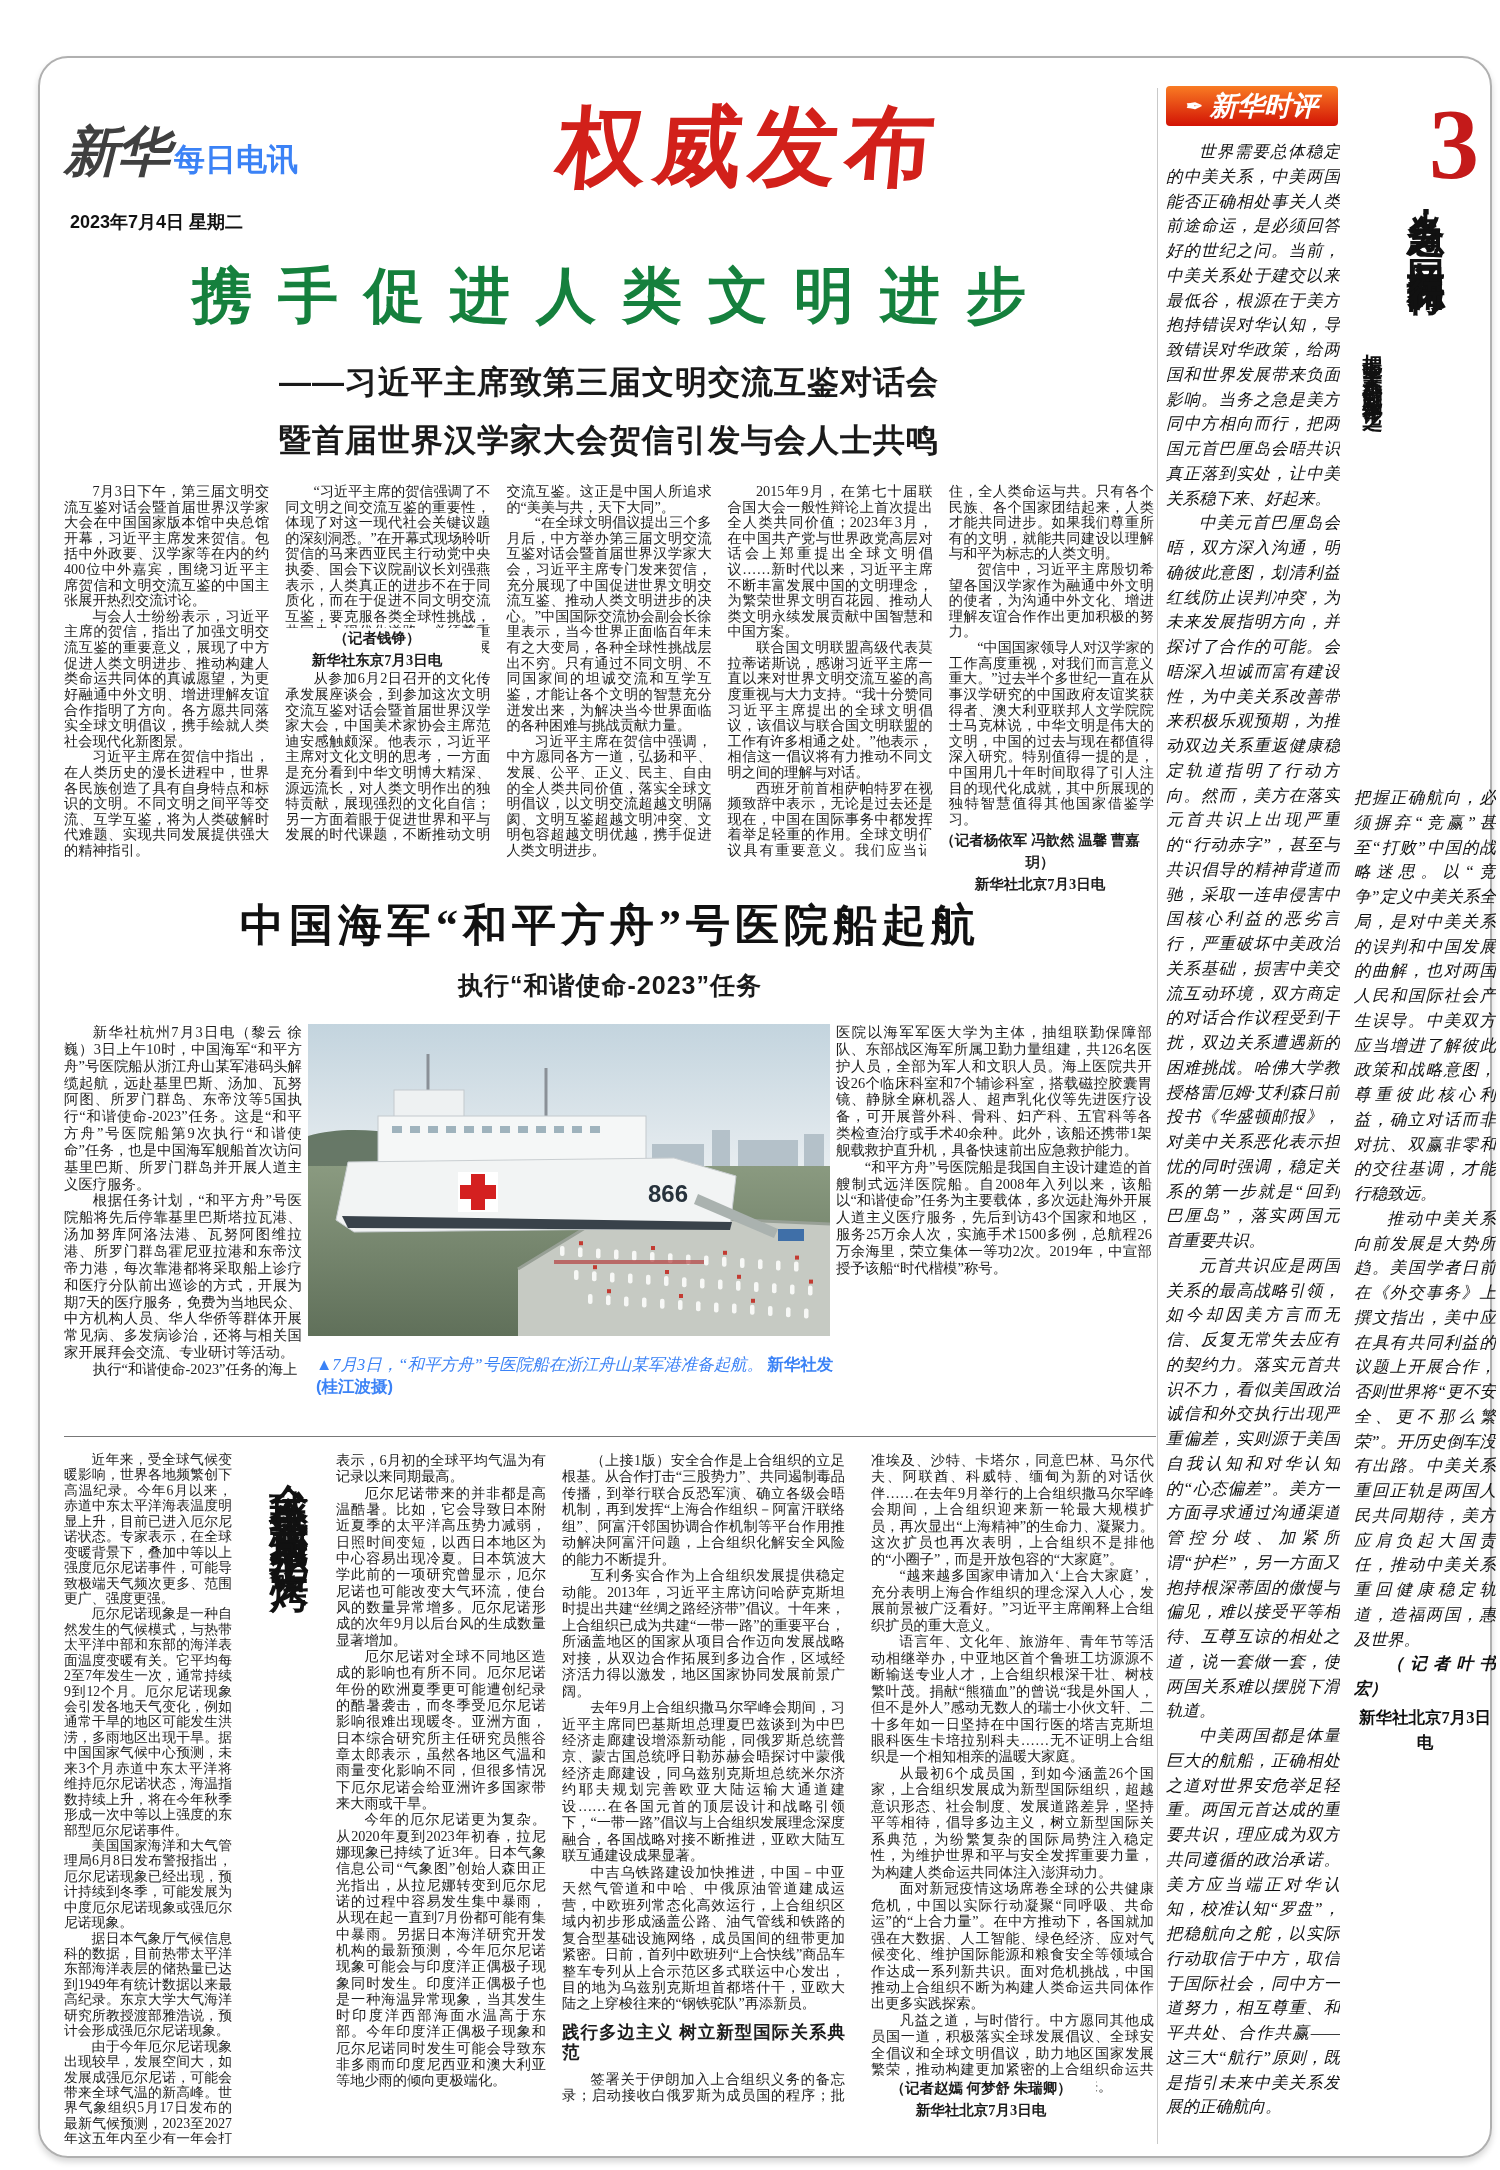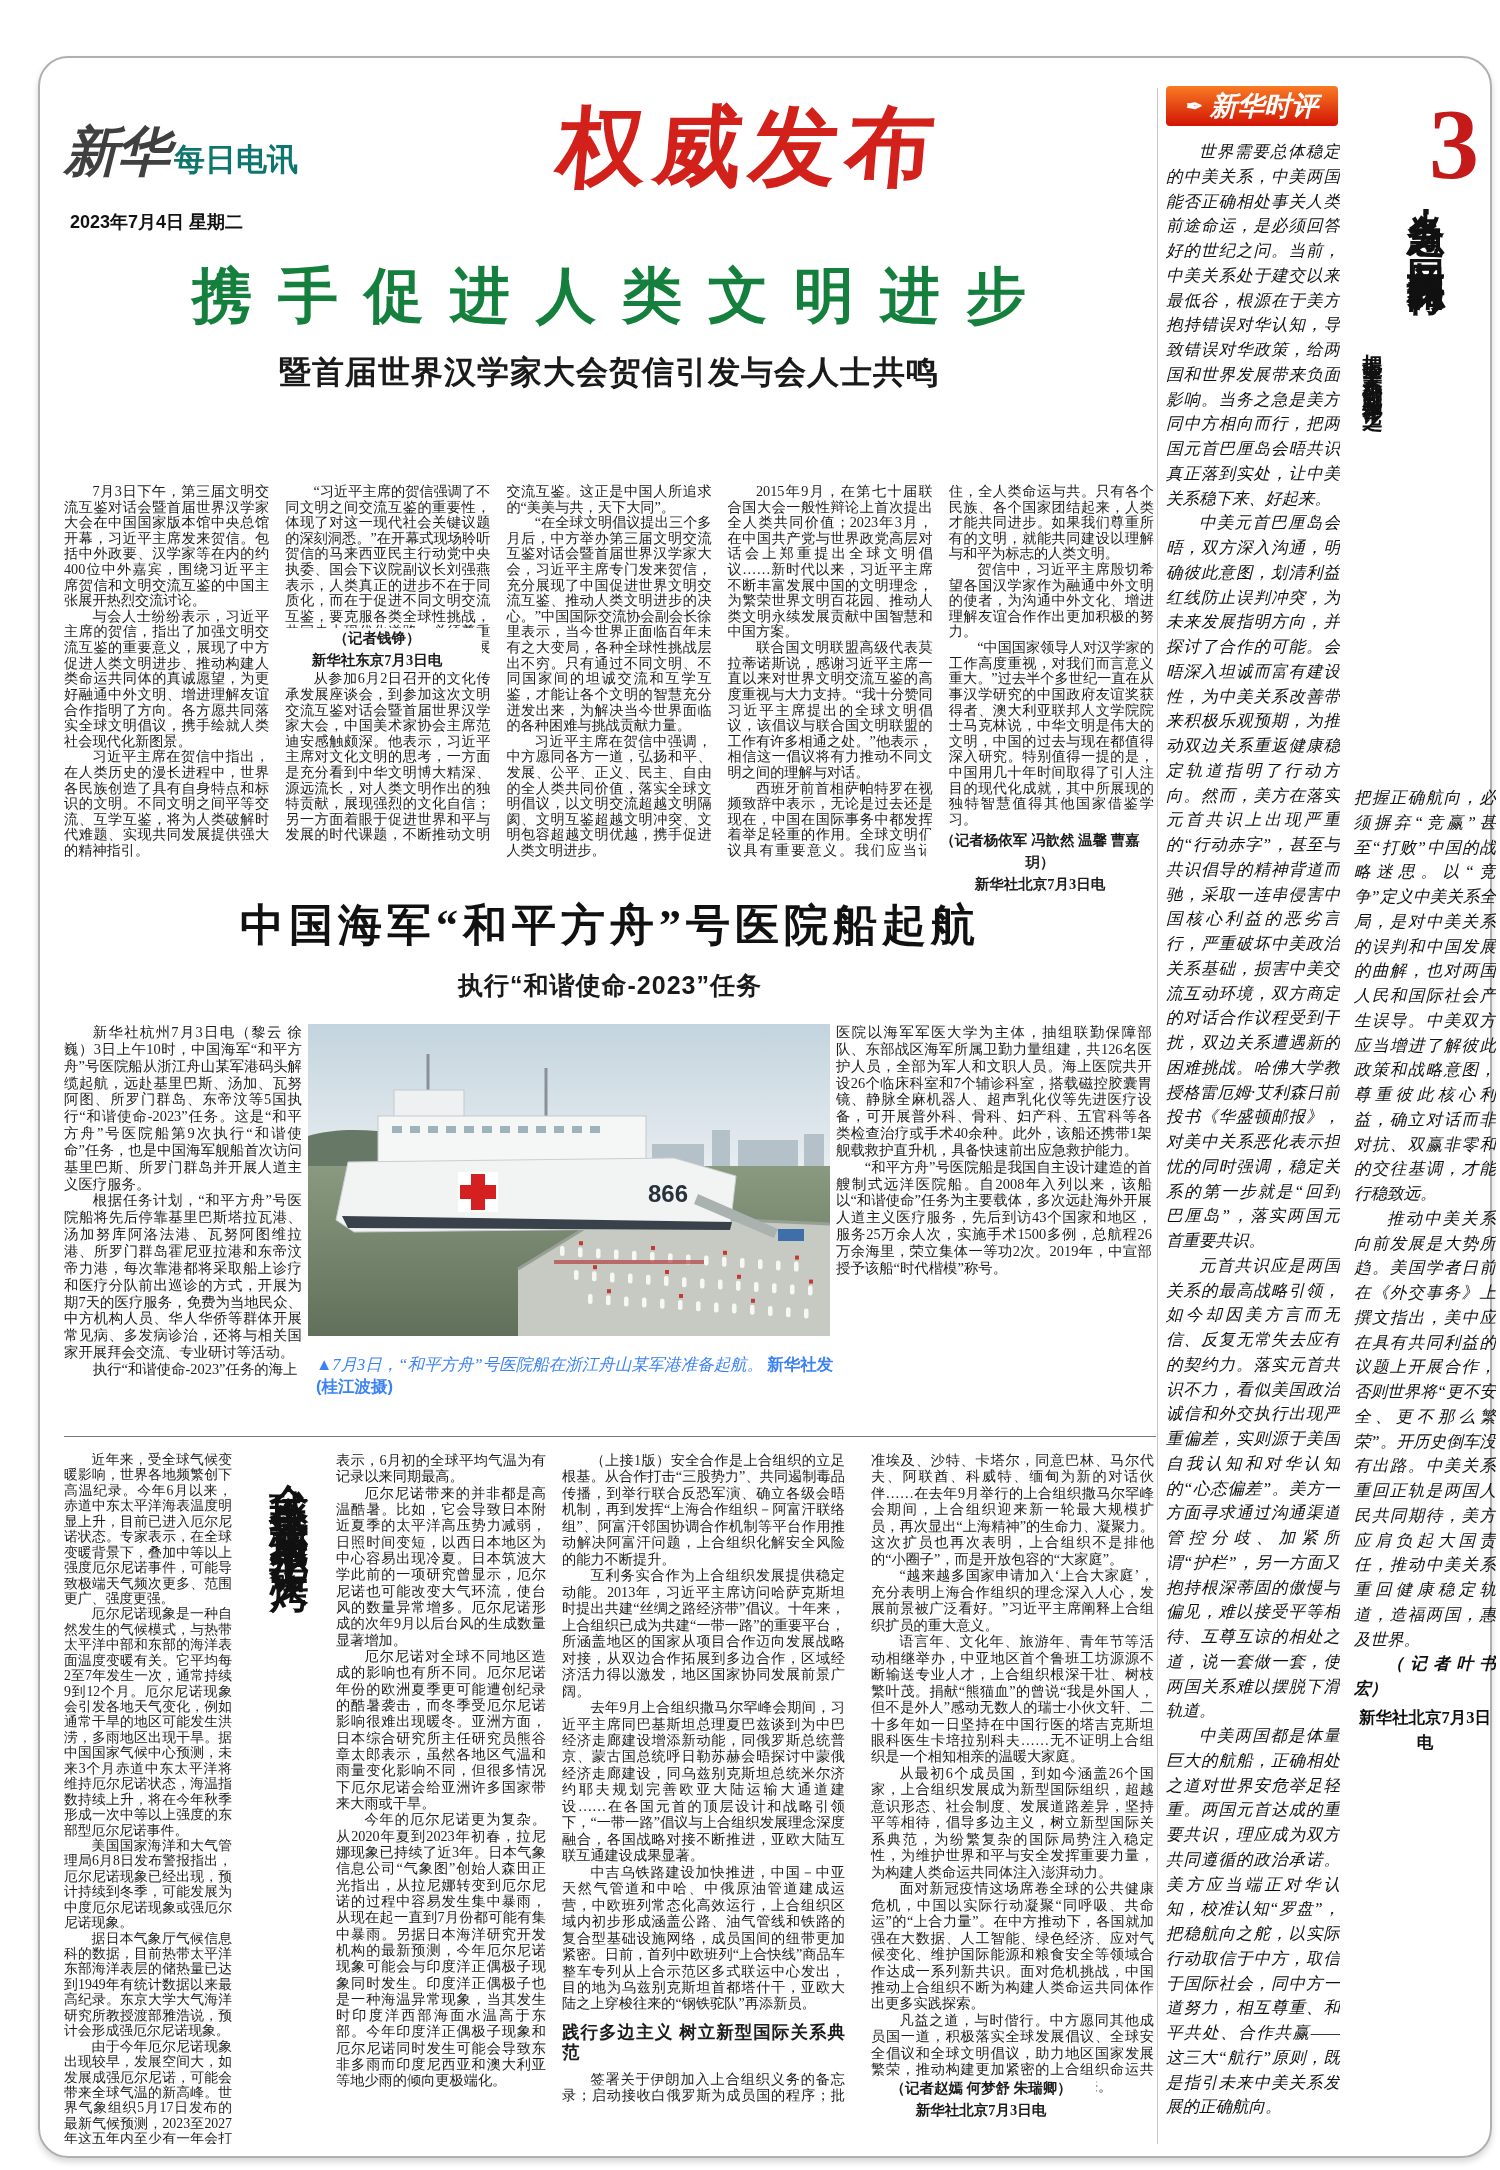--- a/index.html
+++ b/index.html
@@ -3,21 +3,21 @@
 <meta charset="utf-8">
 <style>
   html,body{margin:0;padding:0;background:#ffffff;}
   #canvas{position:relative;width:1500px;height:2170px;background:#fff;overflow:hidden;
           font-family:"Liberation Serif","DejaVu Serif",serif;color:#1c1c1c;}
   .page-frame{position:absolute;left:38px;top:56px;width:1450px;height:2098px;
           border:2px solid #b0b0b0;border-radius:30px;box-shadow:0 4px 6px rgba(0,0,0,.16);}
   
   .logo{position:absolute;left:64px;top:116px;white-space:nowrap;}
   .logo .xh{font-style:italic;font-weight:900;font-size:54px;color:#404040;letter-spacing:-2px;}
-  .logo .rest{font-family:"Liberation Sans",sans-serif;font-weight:900;font-size:31px;color:#0f766e;margin-left:6px;}
+  .logo .rest{font-family:"Liberation Sans",sans-serif;font-weight:900;font-size:31px;color:#3b82f6;margin-left:6px;}
   .date-line{position:absolute;left:70px;top:210px;font-family:"Liberation Sans",sans-serif;
           font-weight:bold;font-size:18px;color:#111;}
   .section-title{position:absolute;left:450px;top:88px;width:600px;text-align:center;
           font-size:88px;font-weight:900;color:#d2201a;letter-spacing:8px;transform:skewX(-5deg);}
   .page-num{position:absolute;left:1412px;top:86px;width:84px;text-align:center;
           font-size:100px;font-weight:900;color:#c41a1a;}
   
   #article1{position:absolute;left:64px;top:256px;width:1090px;}
   #article1 h1{margin:0;text-align:center;font-size:60px;font-weight:900;color:#15803d;
           letter-spacing:26px;padding-left:26px;white-space:nowrap;}
@@ -89,20 +89,21 @@
 
   <div class="logo">
     <span class="xh">新华</span><span class="rest">每日电讯</span>
   </div>
   <div class="date-line">2023年7月4日 星期二</div>
   <div class="section-title">权威发布</div>
   <div class="page-num">3</div>
 
   <div id="article1">
     <h1>携手促进人类文明进步</h1>
+    <div class="sub">——习近平主席致第三届文明交流互鉴对话会</div>
     <div class="sub sub2">暨首届世界汉学家大会贺信引发与会人士共鸣</div>
     <div id="a1-body">
         <p class="para">7月3日下午，第三届文明交流互鉴对话会暨首届世界汉学家大会在中国国家版本馆中央总馆开幕，习近平主席发来贺信。包括中外政要、汉学家等在内的约400位中外嘉宾，围绕习近平主席贺信和文明交流互鉴的中国主张展开热烈交流讨论。</p>
         <p class="para">与会人士纷纷表示，习近平主席的贺信，指出了加强文明交流互鉴的重要意义，展现了中方促进人类文明进步、推动构建人类命运共同体的真诚愿望，为更好融通中外文明、增进理解友谊合作指明了方向。各方愿共同落实全球文明倡议，携手绘就人类社会现代化新图景。</p>
         <p class="para">习近平主席在贺信中指出，在人类历史的漫长进程中，世界各民族创造了具有自身特点和标识的文明。不同文明之间平等交流、互学互鉴，将为人类破解时代难题、实现共同发展提供强大的精神指引。</p>
         <p class="para">“习近平主席的贺信强调了不同文明之间交流互鉴的重要性，体现了对这一现代社会关键议题的深刻洞悉。”在开幕式现场聆听贺信的马来西亚民主行动党中央执委、国会下议院副议长刘强燕表示，人类真正的进步不在于同质化，而在于促进不同文明交流互鉴，要克服各类全球性挑战，共同走上现代化道路，必须尊重世界文明多样性及其对应的发展模式的多样性。</p>
         <p class="para">从参加6月2日召开的文化传承发展座谈会，到参加这次文明交流互鉴对话会暨首届世界汉学家大会，中国美术家协会主席范迪安感触颇深。他表示，习近平主席对文化文明的思考，一方面是充分看到中华文明博大精深、源远流长，对人类文明作出的独特贡献，展现强烈的文化自信；另一方面着眼于促进世界和平与发展的时代课题，不断推动文明交流互鉴。这正是中国人所追求的“美美与共，天下大同”。</p>
         <p class="para">“在全球文明倡议提出三个多月后，中方举办第三届文明交流互鉴对话会暨首届世界汉学家大会，习近平主席专门发来贺信，充分展现了中国促进世界文明交流互鉴、推动人类文明进步的决心。”中国国际交流协会副会长徐里表示，当今世界正面临百年未有之大变局，各种全球性挑战层出不穷。只有通过不同文明、不同国家间的坦诚交流和互学互鉴，才能让各个文明的智慧充分迸发出来，为解决当今世界面临的各种困难与挑战贡献力量。</p>
         <p class="para">习近平主席在贺信中强调，中方愿同各方一道，弘扬和平、发展、公平、正义、民主、自由的全人类共同价值，落实全球文明倡议，以文明交流超越文明隔阂、文明互鉴超越文明冲突、文明包容超越文明优越，携手促进人类文明进步。</p>
         <p class="para">2015年9月，在第七十届联合国大会一般性辩论上首次提出全人类共同价值；2023年3月，在中国共产党与世界政党高层对话会上郑重提出全球文明倡议……新时代以来，习近平主席不断丰富发展中国的文明理念，为繁荣世界文明百花园、推动人类文明永续发展贡献中国智慧和中国方案。</p>

